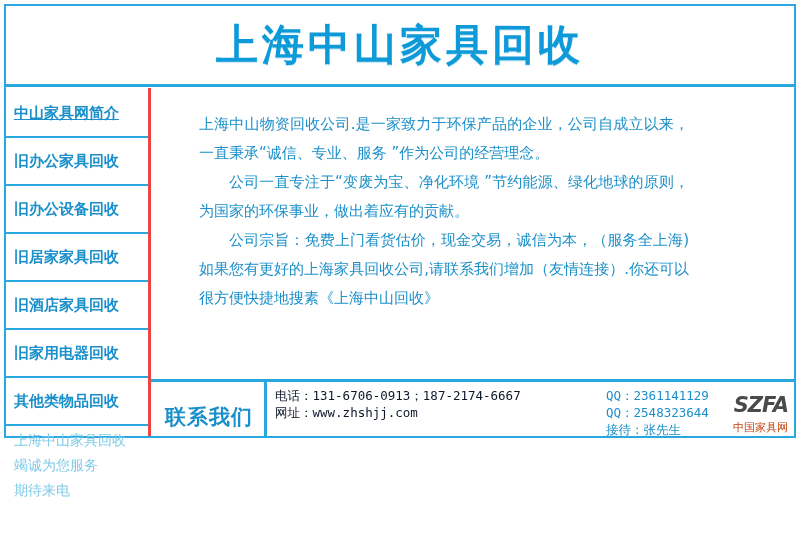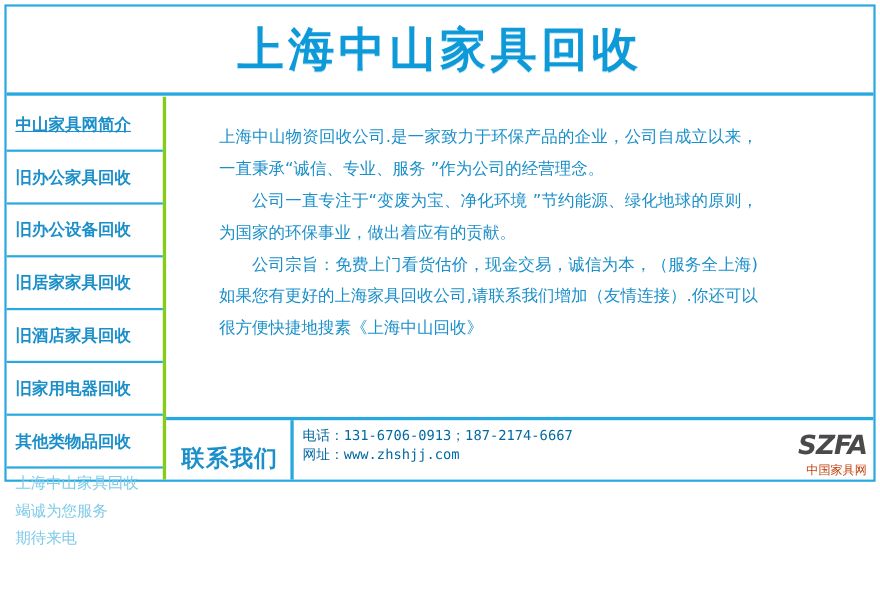--- a/index.html
+++ b/index.html
@@ -58,21 +58,21 @@
     background: #29a8df;
   }
 
   
   .sidebar {
     position: absolute;
     left: 6px;
     top: 88px;
     width: 145px;
     bottom: 6px;
-    border-right: 3px solid #84cc16;
+    border-right: 3px solid #ef4444;
     box-sizing: border-box;
   }
   .nav {
     position: absolute;
     left: 0;
     top: 2px;
     width: 142px;
   }
   .nav-item {
     position: relative;
@@ -168,21 +168,21 @@
     width: 3px;
     background: #29a8df;
   }
   .contact-lines {
     position: absolute;
     left: 124px;
     top: 5px;
     font-family: "DejaVu Sans Mono", "Liberation Mono", monospace;
     font-size: 12.5px;
     line-height: 17px;
-    color: #0369a1;
+    color: #0f172a;
     white-space: nowrap;
   }
   .contact-right {
     position: absolute;
     left: 455px;
     top: 5px;
     font-family: "DejaVu Sans Mono", "Liberation Mono", monospace;
     font-size: 12.5px;
     line-height: 17px;
     color: #1b8fc9;
@@ -194,21 +194,21 @@
     position: absolute;
     right: 6px;
     bottom: 6px;
     width: 120px;
     text-align: right;
     padding-right: 6px;
     box-sizing: border-box;
   }
   .wm-logo {
     font-family: "DejaVu Sans", "Liberation Sans", sans-serif;
-    font-size: 24px;
+    font-size: 21px;
     font-weight: bold;
     font-style: italic;
     color: #4a4a4a;
     letter-spacing: -1px;
     line-height: 30px;
   }
   .wm-sub {
     font-family: "DejaVu Sans", "Liberation Sans", sans-serif;
     font-size: 11px;
     color: #c2410c;
@@ -266,19 +266,24 @@
     </div>
   </div>
 
   <div class="contact">
     <div class="contact-title">联系我们</div>
     <div class="contact-divider"></div>
     <div class="contact-lines">
       <div>电话：131-6706-0913；187-2174-6667</div>
       <div>网址：www.zhshjj.com</div>
     </div>
+    <div class="contact-right">
+      <div>QQ：2361141129</div>
+      <div>QQ：2548323644</div>
+      <div>接待：张先生</div>
+    </div>
   </div>
 
   <div class="watermark">
     <div class="wm-logo">SZFA</div>
     <div class="wm-sub">中国家具网</div>
   </div>
 </div>
 
 </body></html>

